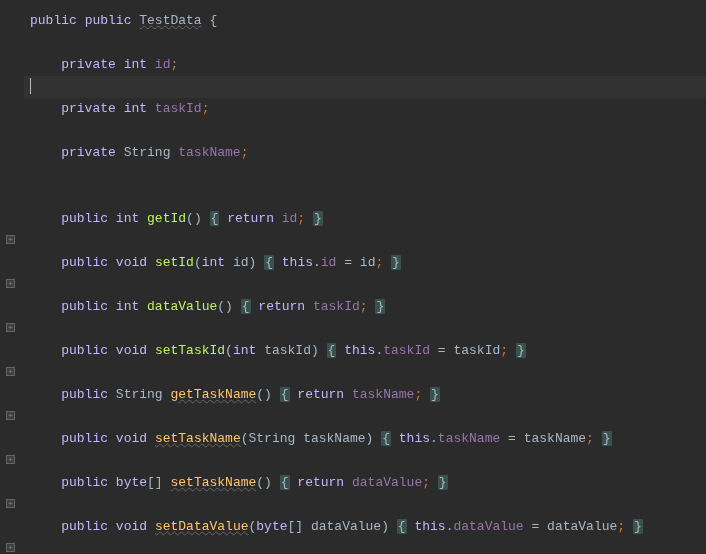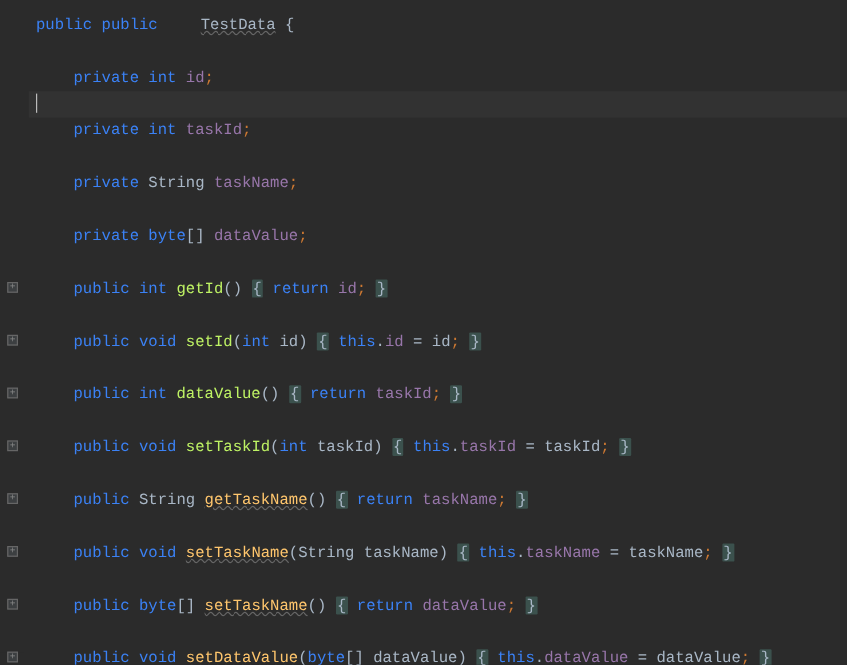--- a/index.html
+++ b/index.html
@@ -53,23 +53,23 @@
     background: #323232;
   }
   .caret {
     position: absolute;
     left: 6px;
     top: 2px;
     width: 1px;
     height: 16px;
     background: #bbb;
   }
-  .kw { color: #3b82f6; }
+  .kw { color: #c4b5fd; }
   .type { color: #a9b7c6; text-align: center; }
-  .cls { color: #a9b7c6; text-decoration: underline wavy #666; text-decoration-thickness: 1px; margin-left: 28px; }
+  .cls { color: #a9b7c6; text-decoration: underline wavy #666; text-decoration-thickness: 1px; }
   .method { color: #bef264; }
   .method-u { color: #ffc66d; text-decoration: underline wavy #666; text-decoration-thickness: 1px; }
   .field { color: #9876aa; }
   .param { color: #a9b7c6; }
   .brace { color: #a9b7c6; }
   .brace-bg { background: #3b514d; padding: 0 1px; border-radius: 1px; }
   .semi { color: #cc7832; }
   .punct { color: #a9b7c6; }
 </style>
 </head>
@@ -98,21 +98,20 @@
     <div class="line cursor-line"><span class="caret"></span></div>
 
     <div class="line">    <span class="kw">private</span> <span class="kw">int</span> <span class="field">taskId</span><span class="semi">;</span></div>
 
     <div class="line"></div>
 
     <div class="line">    <span class="kw">private</span> <span class="type">String</span> <span class="field">taskName</span><span class="semi">;</span></div>
 
     <div class="line"></div>
 
-    <div class="line">    <span class="kw">private</span> <span class="kw">byte</span><span class="punct">[]</span> <span class="field">dataValue</span><span class="semi">;</span></div>
 
     <div class="line"></div>
 
     <div class="line">    <span class="kw">public</span> <span class="kw">int</span> <span class="method">getId</span><span class="punct">()</span> <span class="brace brace-bg">{</span> <span class="kw">return</span> <span class="field">id</span><span class="semi">;</span> <span class="brace brace-bg">}</span></div>
 
     <div class="line"></div>
 
     <div class="line">    <span class="kw">public</span> <span class="kw">void</span> <span class="method">setId</span><span class="punct">(</span><span class="kw">int</span> <span class="param">id</span><span class="punct">)</span> <span class="brace brace-bg">{</span> <span class="kw">this</span><span class="punct">.</span><span class="field">id</span><span class="punct"> = </span><span class="param">id</span><span class="semi">;</span> <span class="brace brace-bg">}</span></div>
 
     <div class="line"></div>

